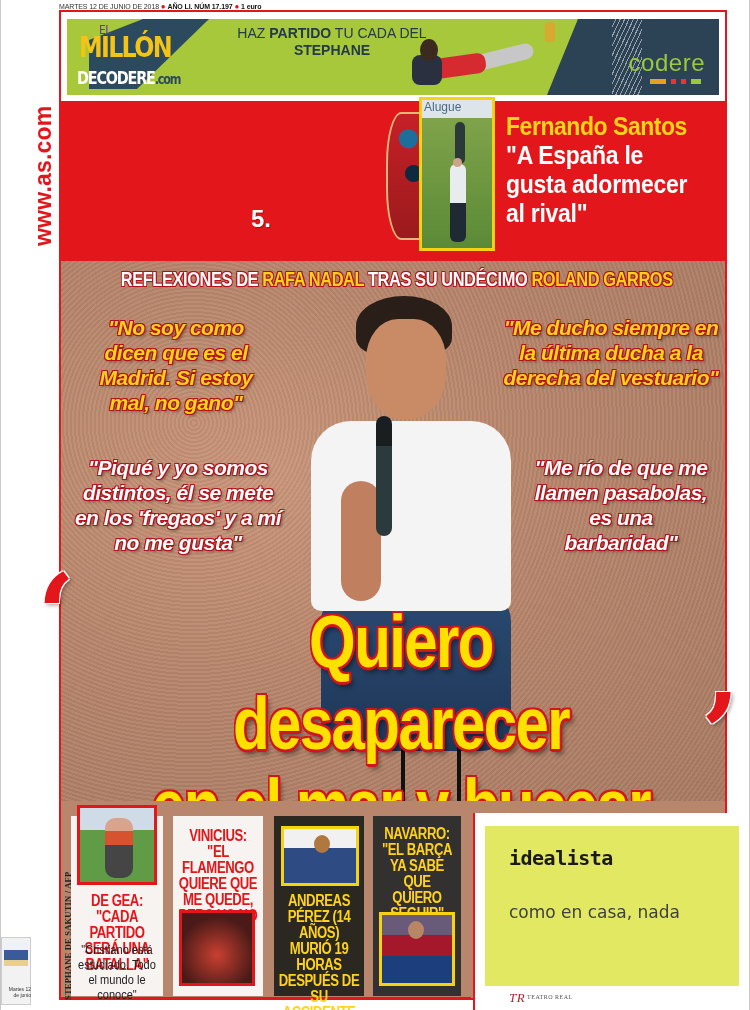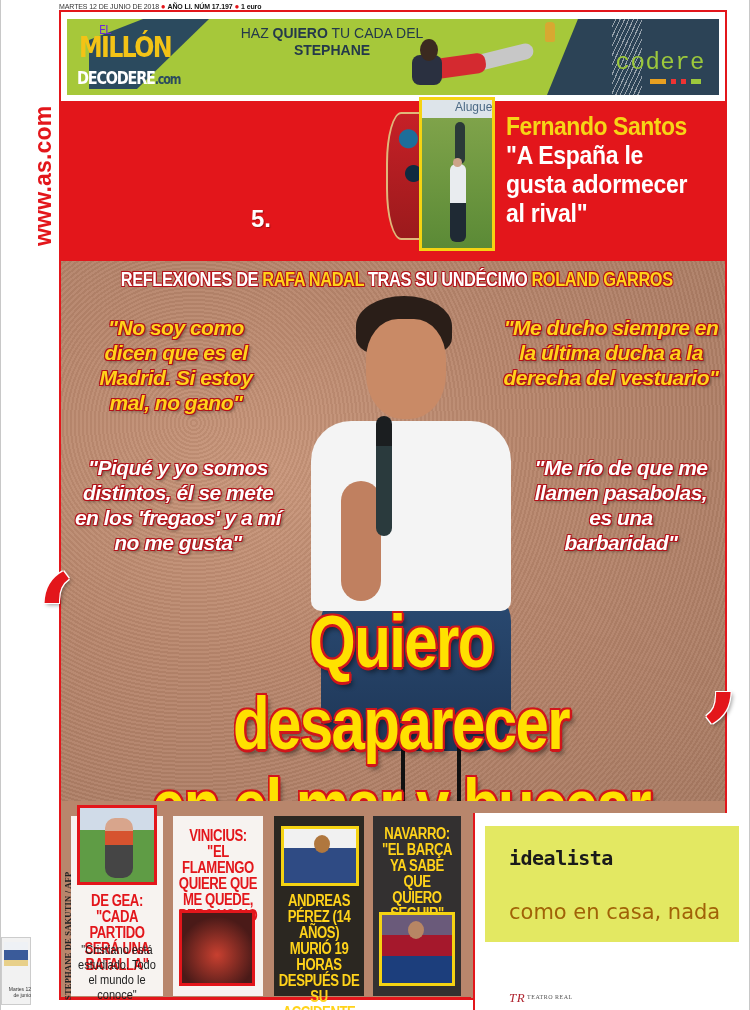--- a/index.html
+++ b/index.html
@@ -21,38 +21,38 @@
   .ad-top .logo-bg { position: absolute; left: 22px; top: 0; width: 120px; height: 70px; background: #2b4a5e; clip-path: polygon(45% 0, 100% 0, 40% 100%, 0 100%, 0 30%); }
   .ad-top .el { position: absolute; left: 32px; top: 4px; font-family: "DejaVu Sans Condensed", "DejaVu Sans", sans-serif; font-weight: normal; color: #6d28d9; font-size: 12px; letter-spacing: -0.5px; }
   .ad-top .millon { position: absolute; left: 12px; top: 15px; font-family: "DejaVu Sans", sans-serif; font-weight: bold; color: #f3c316; font-size: 28px; letter-spacing: -2px; transform: scaleX(0.85); transform-origin: left; line-height: 1; }
   .ad-top .decodere { position: absolute; left: 10px; top: 50px; font-family: "DejaVu Sans", sans-serif; font-weight: bold; color: #fff; font-size: 18px; letter-spacing: -1.5px; transform: scaleX(0.8); transform-origin: left; line-height: 1; }
   .ad-top .decodere .com { color: #2b4a5e; font-size: 14px; }
   .ad-top .promo { position: absolute; left: 160px; top: 6px; width: 210px; text-align: center; color: #24394a; font-size: 14px; line-height: 17px; }
   .ad-top .promo b { font-weight: 900; }
   .ad-top .promo .last { color: #fff; font-weight: bold; font-family: "DejaVu Sans", sans-serif; font-size: 13px; letter-spacing: 0.5px; }
   .ad-top .brand-panel { position: absolute; left: 480px; top: 0; width: 172px; height: 76px; background: #2c4356; clip-path: polygon(18% 0, 100% 0, 100% 100%, 0 100%); }
   .ad-top .stripes { position: absolute; left: 545px; top: 0; width: 30px; height: 76px; background: repeating-linear-gradient(115deg, transparent 0 3px, rgba(255,255,255,0.5) 3px 4px); }
-  .ad-top .codere { position: absolute; right: 14px; top: 30px; color: #9cc83c; font-size: 24px; font-family: Liberation Mono, monospace; letter-spacing: 0.5px; }
+  .ad-top .codere { position: absolute; right: 14px; top: 30px; color: #9cc83c; font-size: 24px; font-family: Liberation Sans, sans-serif; letter-spacing: 0.5px; }
   .ad-top .badges { position: absolute; right: 18px; top: 60px; display: flex; gap: 5px; }
   .ad-top .badges span { display: inline-block; height: 5px; }
   .ad-top .person { position: absolute; left: 345px; top: 20px; width: 130px; height: 50px; }
   .ad-top .person .head { position: absolute; left: 8px; top: 0; width: 18px; height: 22px; background: #3b2a20; border-radius: 50%; }
   .ad-top .person .body { position: absolute; left: 4px; top: 18px; width: 70px; height: 20px; background: #d42a30; border-radius: 8px; transform: rotate(-8deg); }
   .ad-top .person .jacket { position: absolute; left: 0; top: 16px; width: 30px; height: 30px; background: #2a3040; border-radius: 8px; }
   .ad-top .person .legs { position: absolute; left: 60px; top: 10px; width: 62px; height: 16px; background: #c7c7c7; border-radius: 8px; transform: rotate(-14deg); }
   .ad-top .trophy { position: absolute; left: 478px; top: 3px; width: 10px; height: 20px; background: #d8a831; border-radius: 4px 4px 2px 2px; }
 
   
   .masthead { position: absolute; left: 60px; top: 101px; width: 664px; height: 160px; background: #e3161b; }
   .url-vert { position: absolute; left: 29px; top: 246px; transform: rotate(-90deg); transform-origin: left top; color: #e3161b; font-family: "Liberation Sans", sans-serif; font-weight: bold; font-size: 23px; white-space: nowrap; letter-spacing: 0.2px; }
   .logo-as { position: absolute; left: 72px; top: 60px; font-family: "DejaVu Serif", serif; font-weight: bold; color: #fff; font-size: 190px; line-height: 1; letter-spacing: -8px; text-shadow: 2px 3px 3px rgba(0,0,0,0.35); }
   .logo-5 { position: absolute; left: 250px; top: 205px; color: #fff; font-family: "Liberation Sans", sans-serif; font-weight: bold; font-size: 24px; text-shadow: 1px 1px 1px rgba(0,0,0,0.3); }
   .wc-logo { position: absolute; left: 385px; top: 112px; width: 38px; height: 128px; border-radius: 40% 10% 10% 40%; background: radial-gradient(circle at 60% 20%, #1d6e9a 0 9px, transparent 10px), radial-gradient(circle at 75% 48%, #0f2a40 0 8px, transparent 9px), linear-gradient(#c62027, #9b1a1c); border: 2px solid #e0b77a; overflow: hidden; }
   .santos-photo { position: absolute; left: 418px; top: 97px; width: 76px; height: 154px; border: 3px solid #f5d312; background: linear-gradient(#dde4ea 0 12%, #7fa34a 12%, #5b8a36 100%); overflow: hidden; }
-  .santos-photo .sign { position: absolute; left: 2px; top: 0; font-size: 12px; color: #4c6a86; font-family: "Liberation Sans", sans-serif; margin-left: 31px; }
+  .santos-photo .sign { position: absolute; left: 2px; top: 0; font-size: 12px; color: #4c6a86; font-family: "Liberation Sans", sans-serif; }
   .santos-photo .p1 { position: absolute; left: 33px; top: 22px; width: 10px; height: 42px; background: #2b3a38; border-radius: 5px; }
   .santos-photo .p2 { position: absolute; left: 28px; top: 64px; width: 16px; height: 78px; background: linear-gradient(#e9ecef 0 50%, #1f2a34 50%); border-radius: 6px; }
   .santos-photo .p2h { position: absolute; left: 31px; top: 58px; width: 9px; height: 9px; background: #cda48a; border-radius: 50%; }
   .santos-name { position: absolute; left: 505px; top: 112px; color: #f7d516; font-family: "Liberation Sans", sans-serif; font-weight: bold; font-size: 25px; letter-spacing: -0.5px; transform: scaleX(0.92); transform-origin: left; white-space: nowrap; }
   .santos-quote { position: absolute; left: 505px; top: 141px; width: 220px; color: #fff; font-family: "Liberation Sans", sans-serif; font-weight: bold; font-size: 25px; line-height: 29px; letter-spacing: -0.3px; transform: scaleX(0.92); transform-origin: left; }
 
   
   .main-photo { position: absolute; left: 60px; top: 261px; width: 664px; height: 540px; background: radial-gradient(ellipse at 30% 40%, #c9967a 0, #b8866c 40%, #a87a62 100%); overflow: hidden; }
   .main-photo::before { content: ""; position: absolute; inset: 0; background: repeating-radial-gradient(circle at 20% 30%, rgba(255,255,255,0.05) 0 2px, rgba(0,0,0,0.04) 2px 4px); }
   .nadal { position: absolute; left: 250px; top: 30px; width: 200px; height: 510px; }
@@ -102,23 +102,23 @@
 
   .card-title { position: absolute; text-align: center; font-family: "Liberation Sans", sans-serif; font-weight: bold; letter-spacing: -0.5px; transform: scaleX(0.82); transform-origin: center; }
   .ct-degea { left: 66px; top: 893px; width: 100px; color: #e3161b; font-size: 16px; line-height: 16px; }
   .cs-degea { position: absolute; left: 70px; top: 942px; width: 92px; text-align: center; color: #222; font-family: "Liberation Sans", sans-serif; font-size: 13px; line-height: 15px; transform: scaleX(0.85); transform-origin: center; }
   .ct-vinicius { left: 168px; top: 828px; width: 98px; color: #e3161b; font-size: 16px; line-height: 16px; }
   .ct-andreas { left: 268px; top: 893px; width: 100px; color: #ffd31a; font-size: 16px; line-height: 16px; }
   .ct-navarro { left: 368px; top: 826px; width: 96px; color: #ffd31a; font-size: 16px; line-height: 16px; }
 
   
   .ad-ideal-wrap { position: absolute; left: 472px; top: 813px; width: 256px; height: 197px; background: #fff; border-left: 2px solid #e3161b; }
-  .ad-ideal { position: absolute; left: 484px; top: 826px; width: 254px; height: 116px; background: #e3e862; }
+  .ad-ideal { position: absolute; left: 484px; top: 826px; width: 254px; height: 160px; background: #e3e862; }
   .ad-ideal .brand { position: absolute; left: 24px; top: 20px; font-family: "DejaVu Sans Mono", monospace; font-weight: bold; font-size: 20px; color: #1a1a1a; letter-spacing: -0.5px; }
-  .ad-ideal .tag { position: absolute; left: 24px; top: 72px; width: 220px; font-family: "DejaVu Sans", sans-serif; font-size: 21px; line-height: 29px; color: #a16207; }
+  .ad-ideal .tag { position: absolute; left: 24px; top: 72px; width: 220px; font-family: "DejaVu Sans", sans-serif; font-size: 17px; line-height: 29px; color: #404040; }
   .teatro { position: absolute; left: 508px; top: 990px; font-family: "Liberation Serif", serif; font-size: 6px; color: #555; letter-spacing: 0.5px; white-space: nowrap; }
   .teatro .tr { color: #b02530; font-size: 13px; font-style: italic; vertical-align: middle; }
 
   
   .thumb { position: absolute; left: 0; top: 937px; width: 30px; height: 68px; background: #f2f2f2; border: 1px solid #ccc; }
   .thumb .inner { position: absolute; left: 2px; top: 4px; width: 24px; height: 40px; background: linear-gradient(#eef1f5 0 20%, #3a5b9a 20% 45%, #e8d08a 45% 60%, #f2f2f2 60%); }
   .thumb .lbl { position: absolute; left: 1px; top: 48px; width: 28px; font-size: 5px; line-height: 6px; text-align: right; color: #333; }
 </style>
 </head>
 <body>
@@ -134,21 +134,21 @@
   </div>
 
   <div class="frame"></div>
 
   <div class="ad-top">
     <div class="logo-bg"></div>
     <span class="el">EL</span>
     <span class="millon">MILLÓN</span>
     <span class="decodere"><span>DECODERE</span><span class="com">.com</span></span>
     <div class="promo">
-      <div><span>HAZ </span><b>QUIERO</b><span> TU CADA DEL </span><b>STEPHANE</b></div>
+      <div><span>HAZ </span><b>PARTIDO</b><span> TU CADA DEL </span><b>STEPHANE</b></div>
     </div>
     <div class="brand-panel"></div>
     <div class="stripes"></div>
     <div class="person">
       <div class="legs"></div>
         <div class="body"></div>
         <div class="jacket"></div>
         <div class="head"></div>
     </div>
     <div class="trophy"></div>

